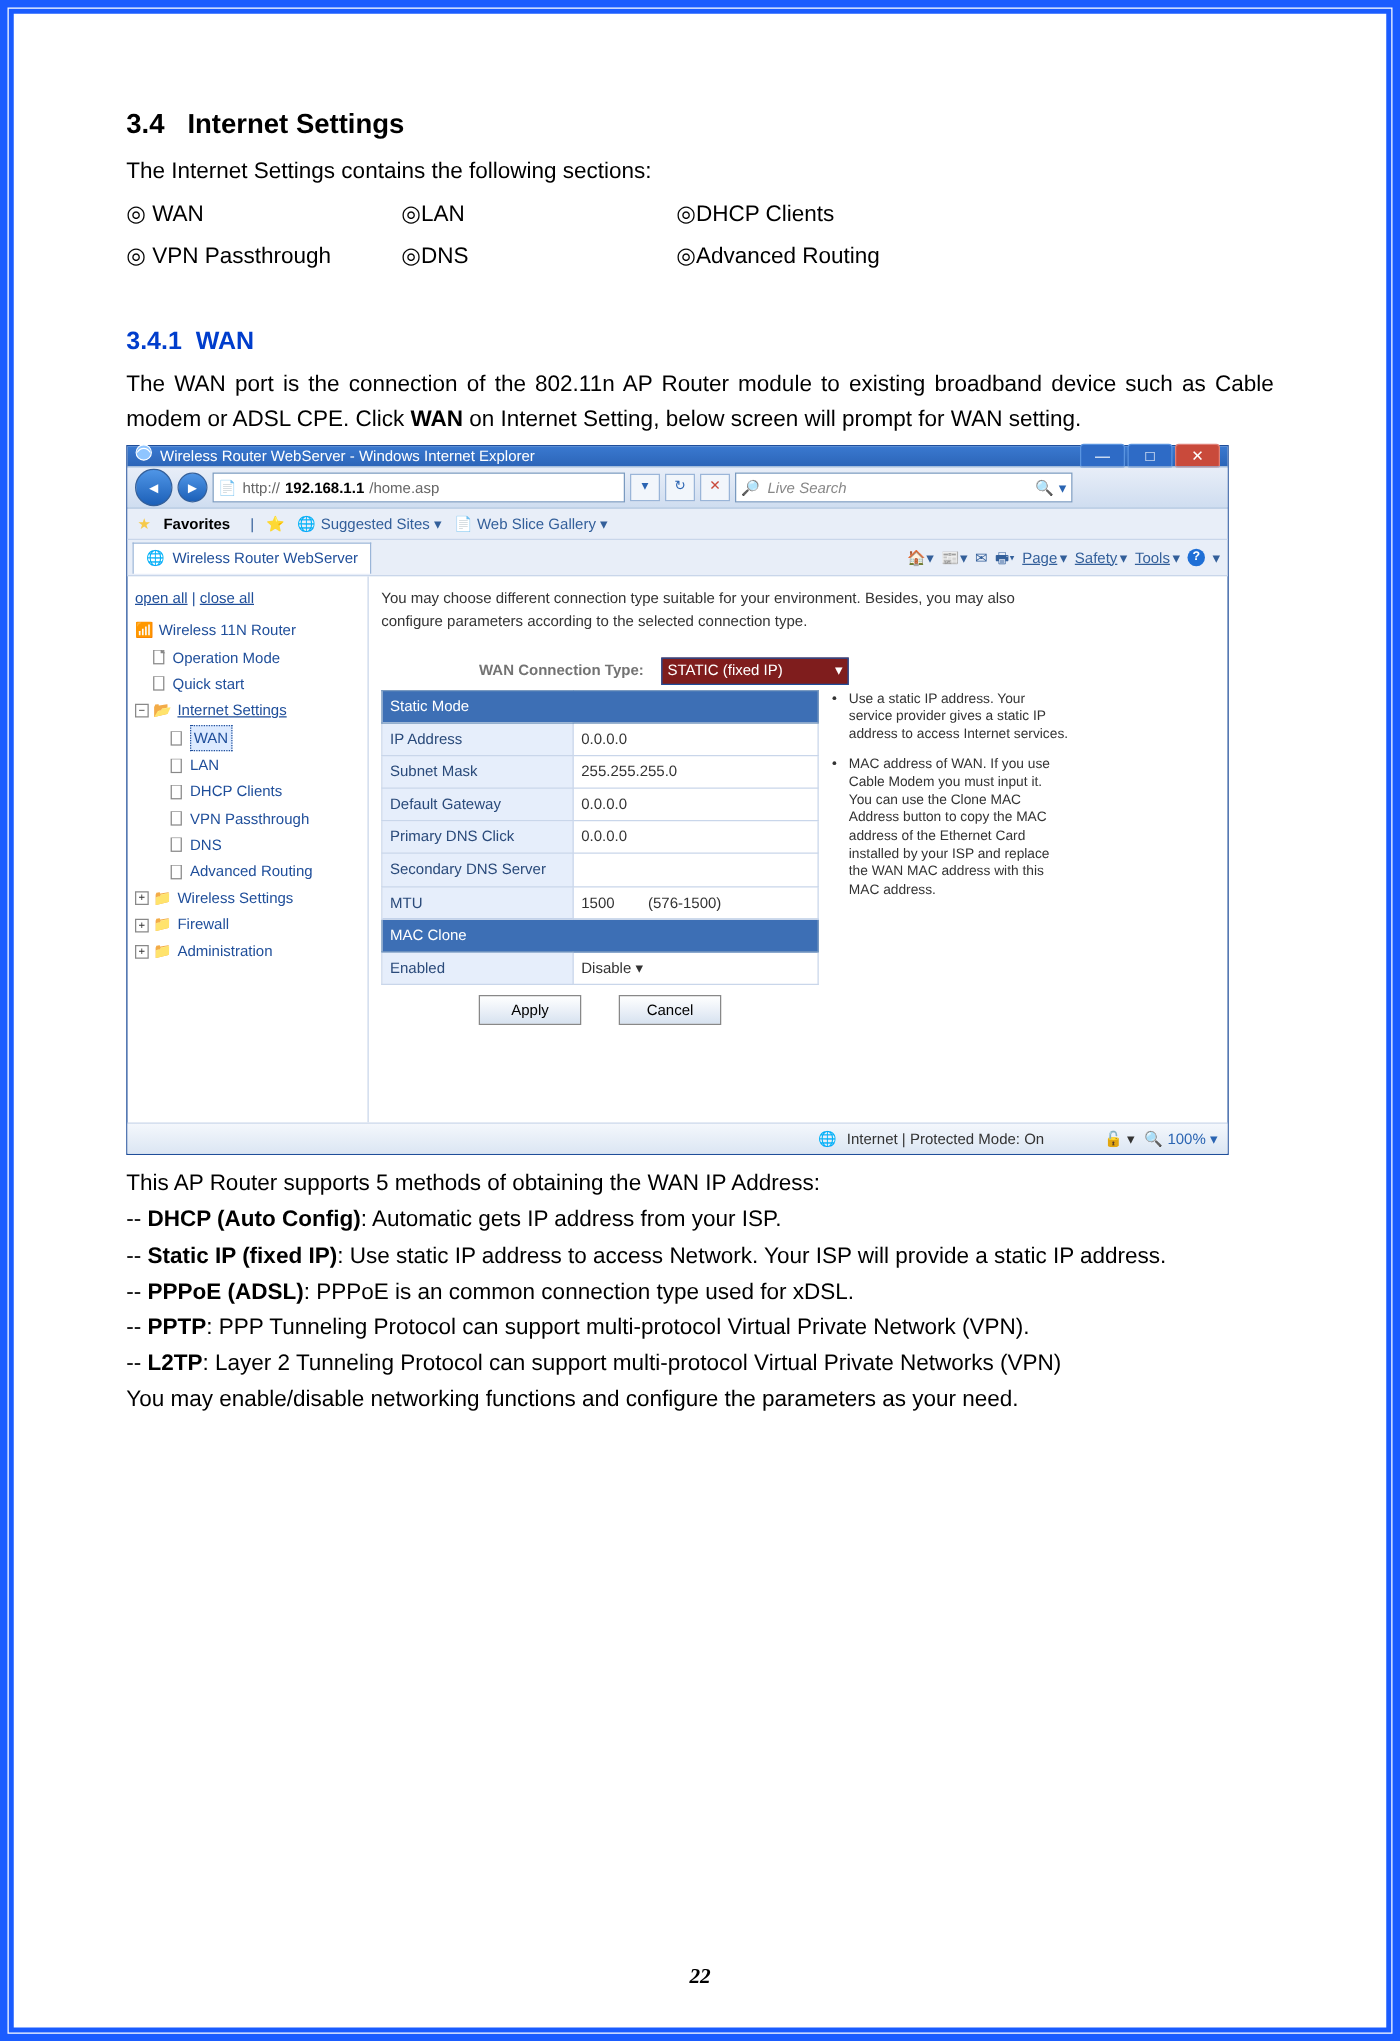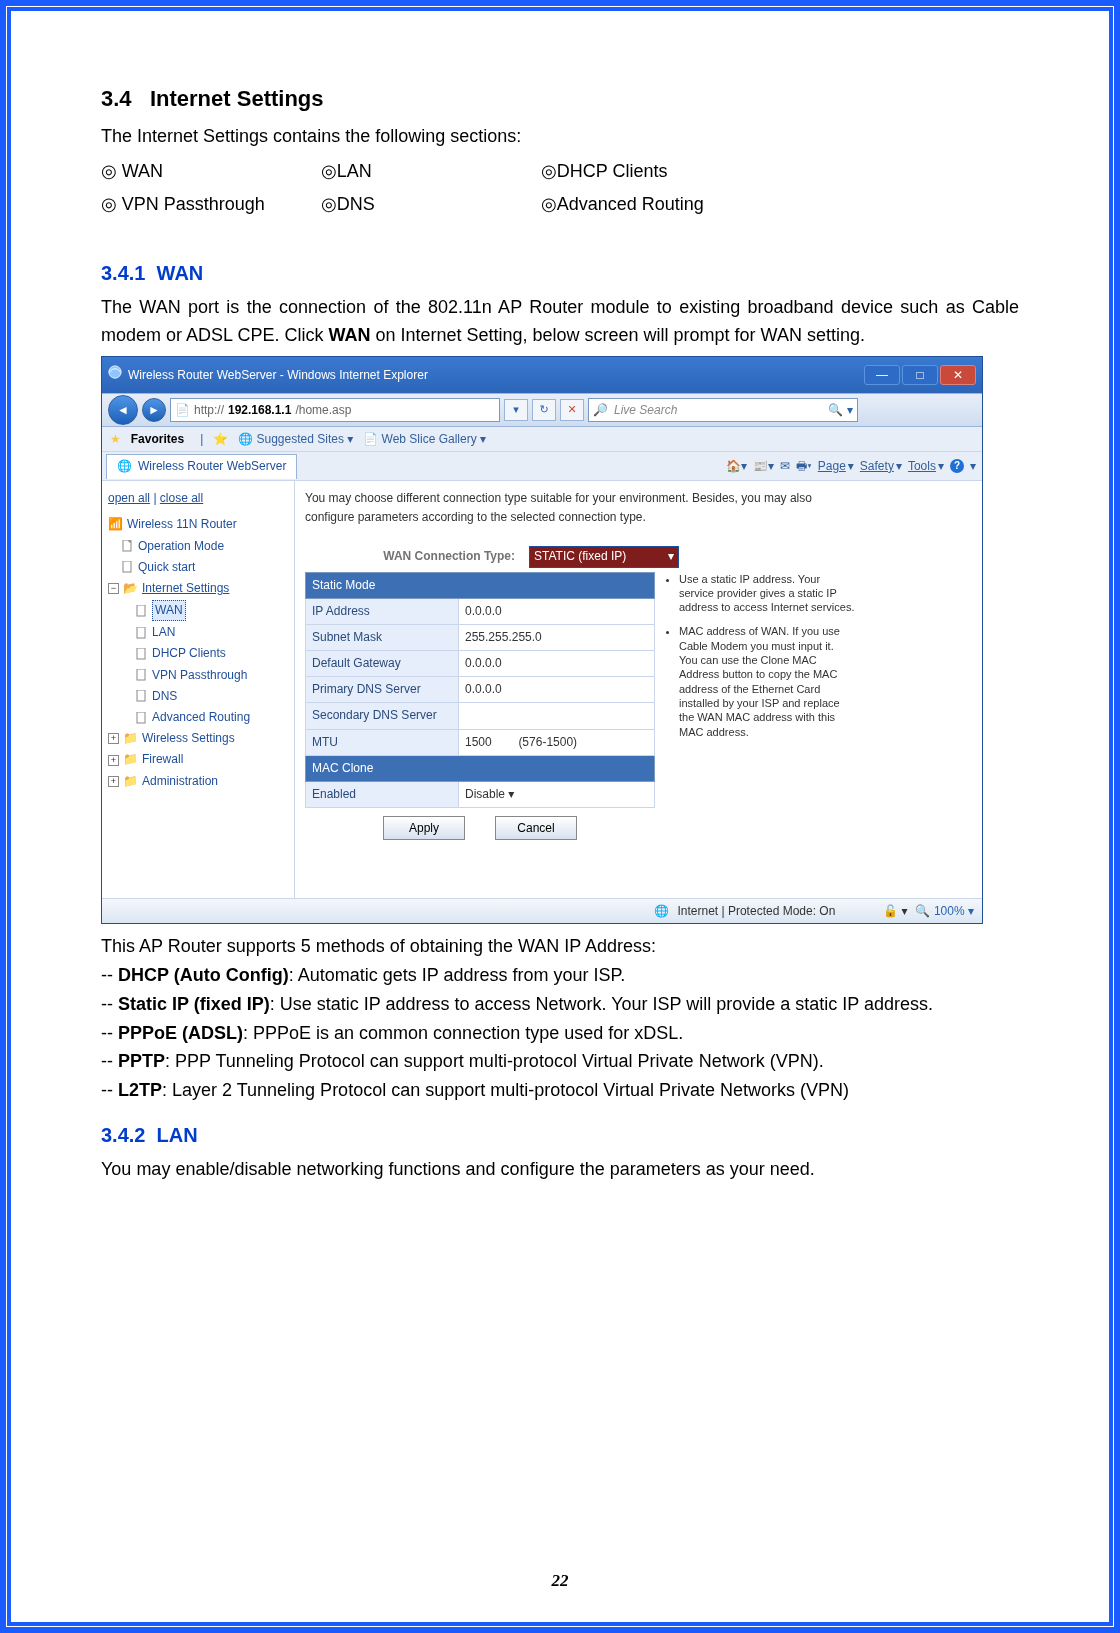--- a/index.html
+++ b/index.html
@@ -6,21 +6,21 @@
   .outer{width:1120px;height:1633px;margin:0 auto;background:#1a5cff;padding:6px;box-sizing:border-box;}
   .border1{border:1px solid #fff;padding:4px;height:100%;box-sizing:border-box;}
   .page{background:#fff;height:100%;box-sizing:border-box;padding:70px 90px 30px 90px;font-family:Arial,sans-serif;color:#000;font-size:18px;line-height:1.6;position:relative;}
   .h3{font-size:22px;font-weight:bold;margin:0 0 6px 0;}
   .list3col{display:grid;grid-template-columns:220px 220px 300px;row-gap:4px;margin:6px 0 38px 0;}
   .list3col span{white-space:nowrap;}
   .h4{color:#003dcc;font-weight:bold;font-size:20px;margin:10px 0 4px 0;}
   .just{text-align:justify;}
   .bold{font-weight:bold;}
   .shot{border:1px solid #1f4e9a;width:880px;height:566px;margin:6px 0 8px 0;font-family:"Segoe UI",Tahoma,sans-serif;font-size:12px;color:#000;background:#fff;display:flex;flex-direction:column;}
-  .titlebar{height:36px;background:linear-gradient(#3a79d0,#2c65b8);color:#fff;display:flex;align-items:center;padding:0 6px;justify-content:space-between;}
+  .titlebar{height:16px;background:linear-gradient(#3a79d0,#2c65b8);color:#fff;display:flex;align-items:center;padding:0 6px;justify-content:space-between;}
   .titlebar .tl{display:flex;align-items:center;gap:6px;}
   .titlebar svg{width:14px;height:14px;}
   .winbtns{display:flex;gap:2px;}
   .winbtns div{width:34px;height:18px;border-radius:3px;background:#2e6bc6;display:flex;align-items:center;justify-content:center;color:#fff;font-size:12px;border:1px solid #5a94e0;}
   .winbtns .close{background:#c94a3b;border-color:#e08078;}
   .addr{height:32px;background:linear-gradient(#e8eef8,#cfddf0);display:flex;align-items:center;padding:0 6px;border-top:1px solid #9ab5d8;border-bottom:1px solid #9ab5d8;gap:4px;}
   .navbtn{width:28px;height:28px;border-radius:50%;background:linear-gradient(#4f95e6,#1c60b8);border:1px solid #335f9a;display:flex;align-items:center;justify-content:center;color:#fff;}
   .url{flex:0 0 320px;height:22px;background:#fff;border:1px solid #7a9ac0;display:flex;align-items:center;padding:0 4px;gap:4px;color:#666;}
   .url .hl{color:#000;font-weight:bold;}
   .tiny{width:22px;height:20px;border:1px solid #9ab5d8;background:#f2f6fb;display:flex;align-items:center;justify-content:center;font-size:11px;color:#2a64b2;}
@@ -266,21 +266,21 @@
                       </tr>
             <tr>
                         <td>Subnet Mask</td>
                         <td>255.255.255.0</td>
                       </tr>
             <tr>
                         <td>Default Gateway</td>
                         <td>0.0.0.0</td>
                       </tr>
             <tr>
-                        <td>Primary DNS Server</td>
+                        <td>Primary DNS Click</td>
                         <td>0.0.0.0</td>
                       </tr>
             <tr>
                         <td>Secondary DNS Server</td>
                         <td></td>
                       </tr>
             <tr>
                         <td>MTU</td>
                         <td><span>1500</span>&nbsp;&nbsp;&nbsp;&nbsp;&nbsp;&nbsp;&nbsp;&nbsp;<span>(576-1500)</span></td>
                       </tr>
@@ -318,22 +318,19 @@
   </div>
 </div>
 
 <div>This AP Router supports 5 methods of obtaining the WAN IP Address:</div>
 <div class="just">-- <span class="bold">DHCP (Auto Config)</span><span>: Automatic gets IP address from your ISP.</span></div>
 <div class="just">-- <span class="bold">Static IP (fixed IP)</span><span>: Use static IP address to access Network. Your ISP will provide a static IP address.</span></div>
 <div class="just">-- <span class="bold">PPPoE (ADSL)</span><span>: PPPoE is an common connection type used for xDSL.</span></div>
 <div class="just">-- <span class="bold">PPTP</span><span>: PPP Tunneling Protocol can support multi-protocol Virtual Private Network (VPN).</span></div>
 <div class="just">-- <span class="bold">L2TP</span><span>: Layer 2 Tunneling Protocol can support multi-protocol Virtual Private Networks (VPN)</span></div>
 
-<div class="h4 mt">
-  <span>3.4.2</span>&nbsp;&nbsp;<span>LAN</span>
-</div>
 <div class="just">You may enable/disable networking functions and configure the parameters as your need.</div>
 
 <div class="pageno">22</div>
 
 </div>
     </div>
   </div>
 
 </body></html>

